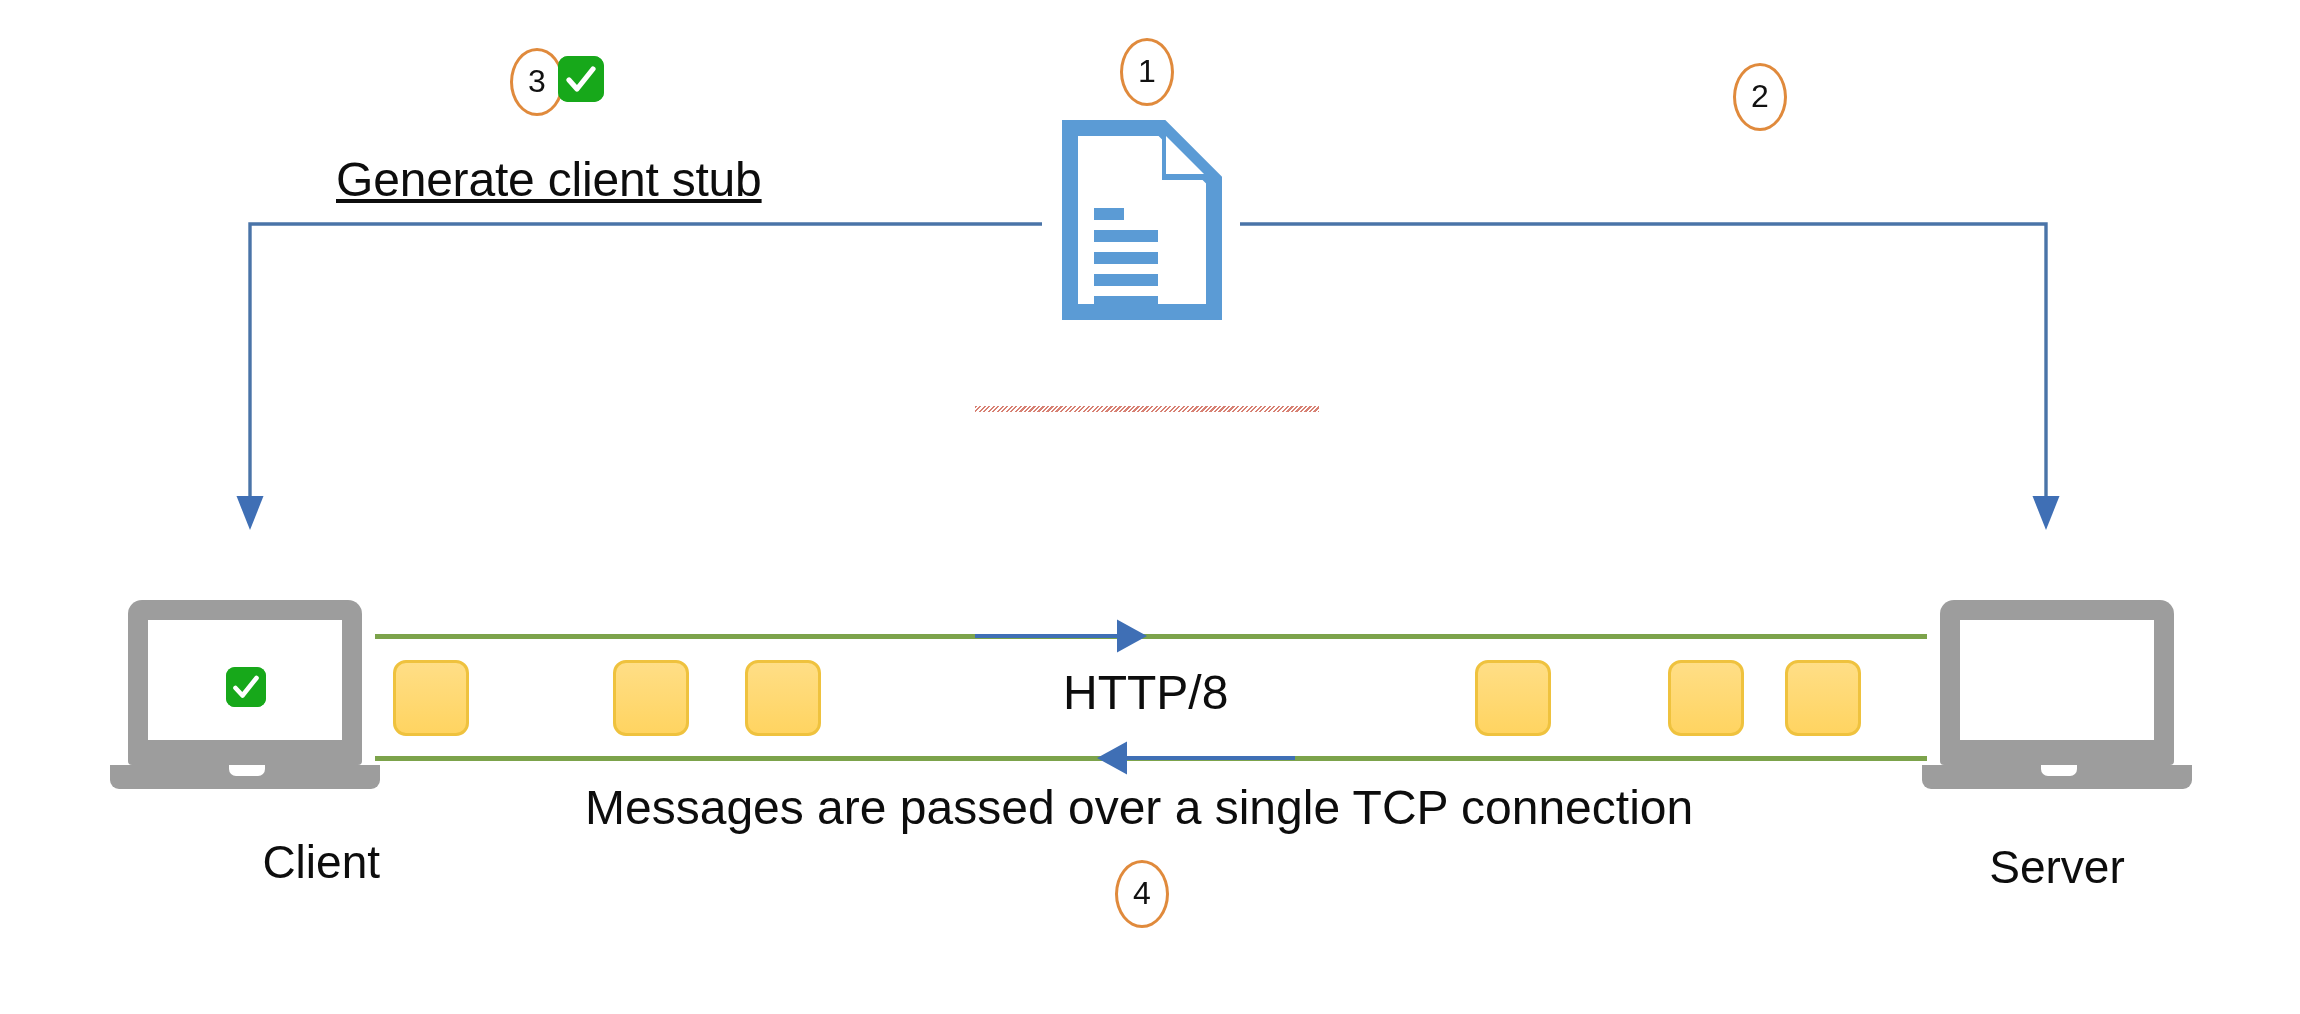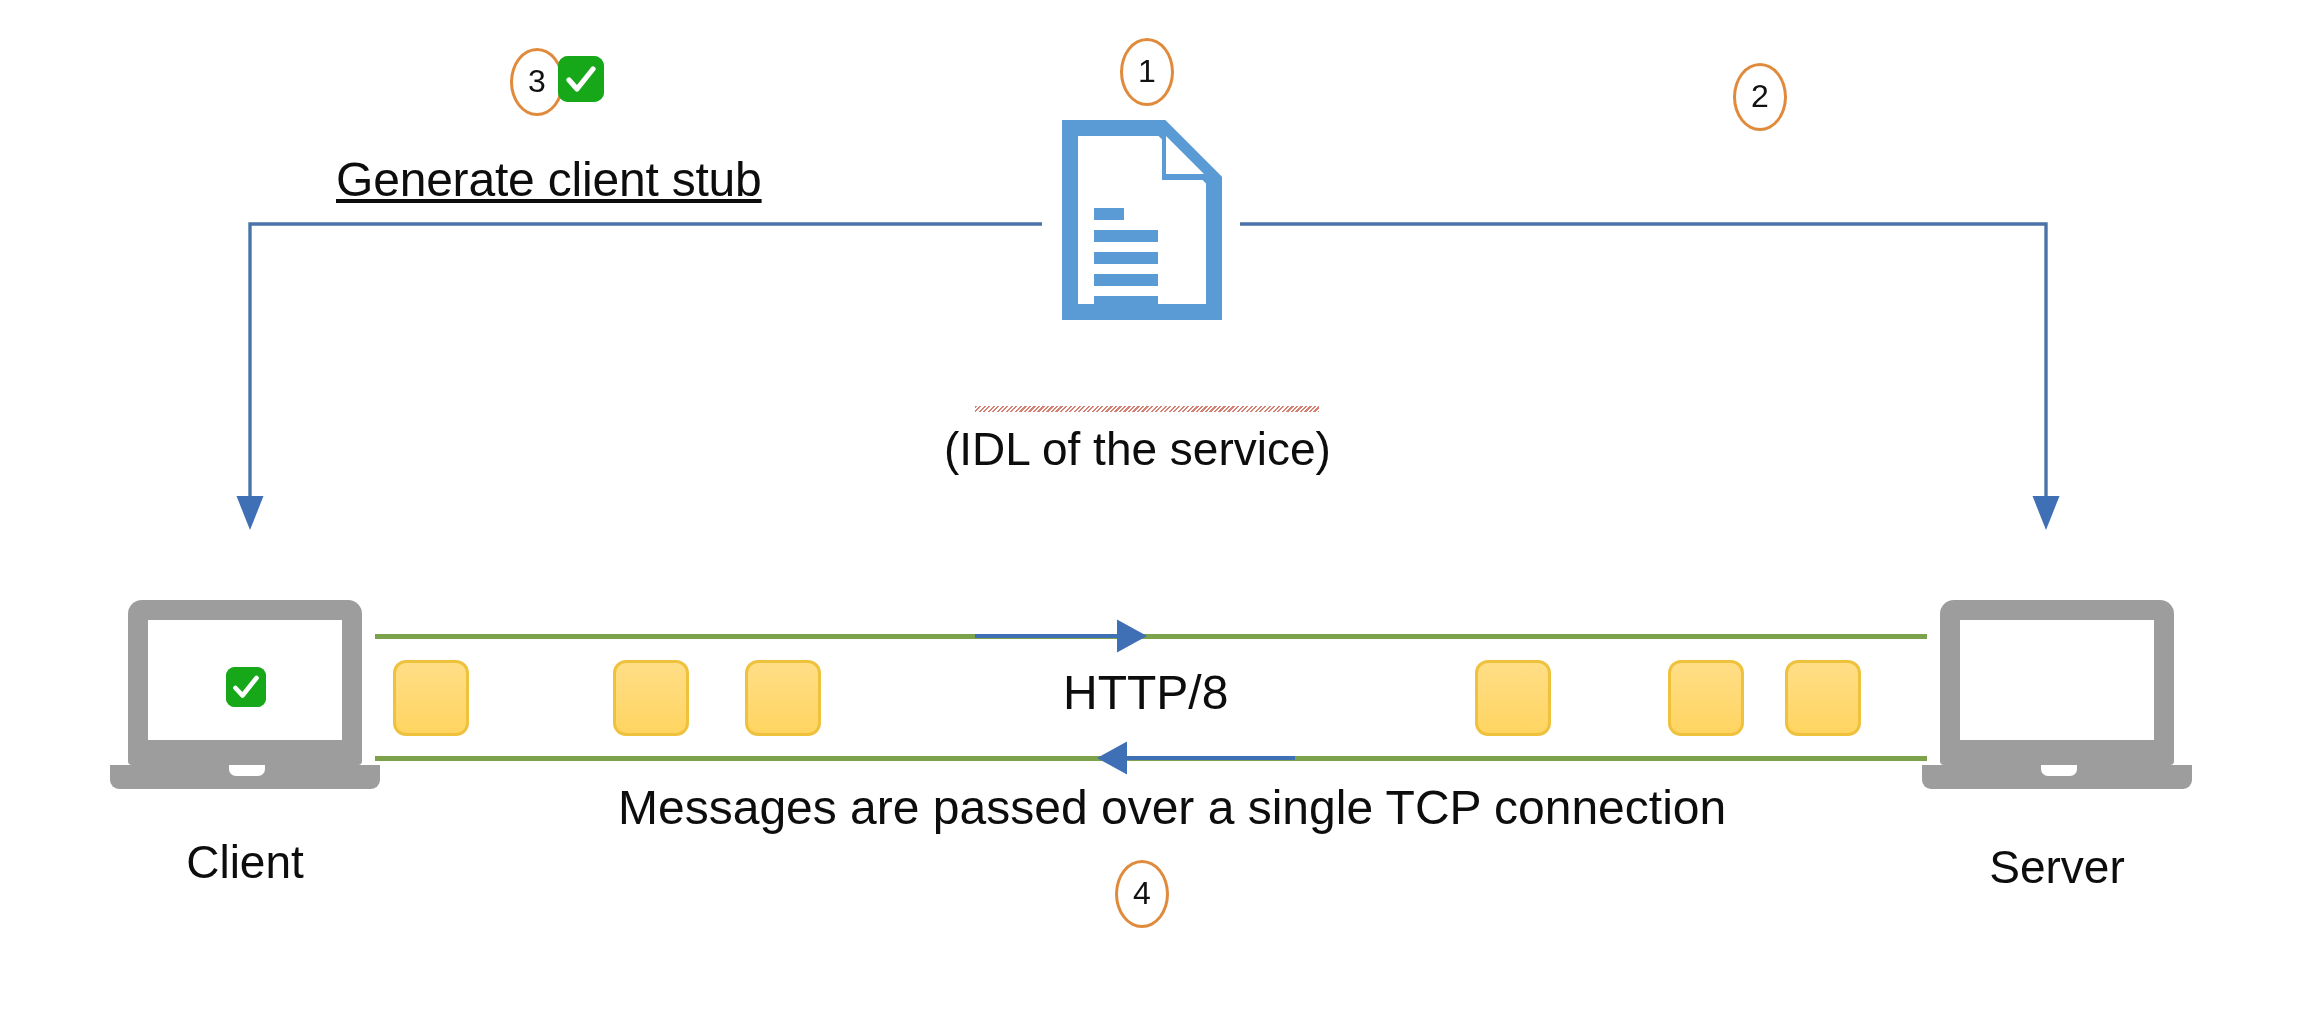--- a/index.html
+++ b/index.html
@@ -133,21 +133,20 @@
     position: absolute;
     font-size: 48px;
     white-space: nowrap;
     color: #0d0d0d;
   }
   .tcp-caption {
     position: absolute;
     font-size: 48px;
     white-space: nowrap;
     color: #0d0d0d;
-    margin-left: 33px;
   }
   .flow-arrow { position: absolute; }
 </style>
 </head>
 <body>
 
 <div id="stage">
 
   <div class="step-marker" style="left:510px; top:48px;">
     <span>3</span>
@@ -181,21 +180,20 @@
       <rect x="32" y="88" width="30" height="12" fill="#5B9BD5"></rect>
       <rect x="32" y="110" width="64" height="12" fill="#5B9BD5"></rect>
       <rect x="32" y="132" width="64" height="12" fill="#5B9BD5"></rect>
       <rect x="32" y="154" width="64" height="12" fill="#5B9BD5"></rect>
       <rect x="32" y="176" width="64" height="12" fill="#5B9BD5"></rect>
     </svg>
   </div>
 
   <div class="squiggle" style="left:975px; top:406px; width:344px;"></div>
 
-  <div class="idl-label" style="left:944px; top:422px;">(IDL of the service)</div>
 
   <div class="conn" style="left:236px; top:218px; width:810px; height:320px;">
     <svg viewBox="0 0 810 320" width="810" height="320" aria-hidden="true">
       <path d="M806 6 H14 V282" fill="none" stroke="#4A74A8" stroke-width="3.4"></path>
       <polygon points="14,312 0.5,278 27.5,278" fill="#3F6FB5"></polygon>
     </svg>
   </div>
 
   <div class="conn" style="left:1238px; top:218px; width:822px; height:320px;">
     <svg viewBox="0 0 822 320" width="822" height="320" aria-hidden="true">
@@ -214,21 +212,21 @@
     <div class="laptop-notch" style="left:119px; top:165px; width:36px; height:11px;"></div>
   </div>
 
   <div class="check-badge" style="left:226px; top:667px; width:40px; height:40px;">
     <svg viewBox="0 0 40 40" aria-hidden="true">
       <rect x="0" y="0" width="40" height="40" rx="9" fill="#17A81A"></rect>
       <path d="M9.5 21 L16.5 28.5 L30.5 11" fill="none" stroke="#ffffff" stroke-width="4.6" stroke-linecap="round" stroke-linejoin="round"></path>
     </svg>
   </div>
 
-  <div class="device-label" style="left:110px; top:835px; width:270px;">Client</div>
+  <div class="device-label" style="left:110px; top:835px; width:270px;text-align:right;">Client</div>
 
   <div class="laptop" style="left:1922px; top:600px; width:270px; height:210px;">
     <div class="laptop-body" style="left:18px; top:0px; width:234px; height:165px;"></div>
     <div class="laptop-screen" style="left:38px; top:20px; width:194px; height:120px;"></div>
     <div class="laptop-base" style="left:0px; top:165px; width:270px; height:24px;"></div>
     <div class="laptop-notch" style="left:119px; top:165px; width:36px; height:11px;"></div>
   </div>
 
   <div class="device-label" style="left:1922px; top:840px; width:270px;">Server</div>
 

